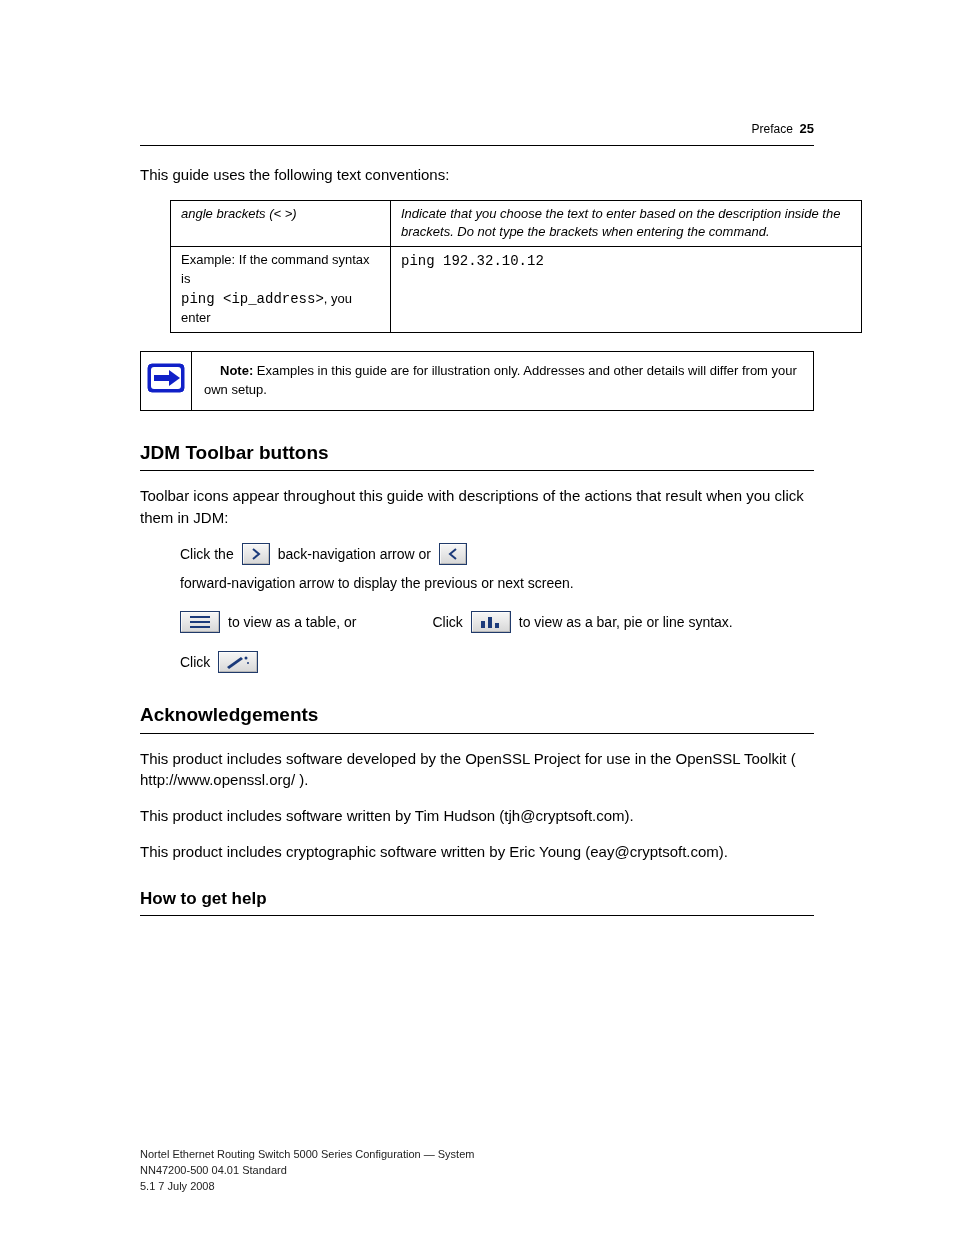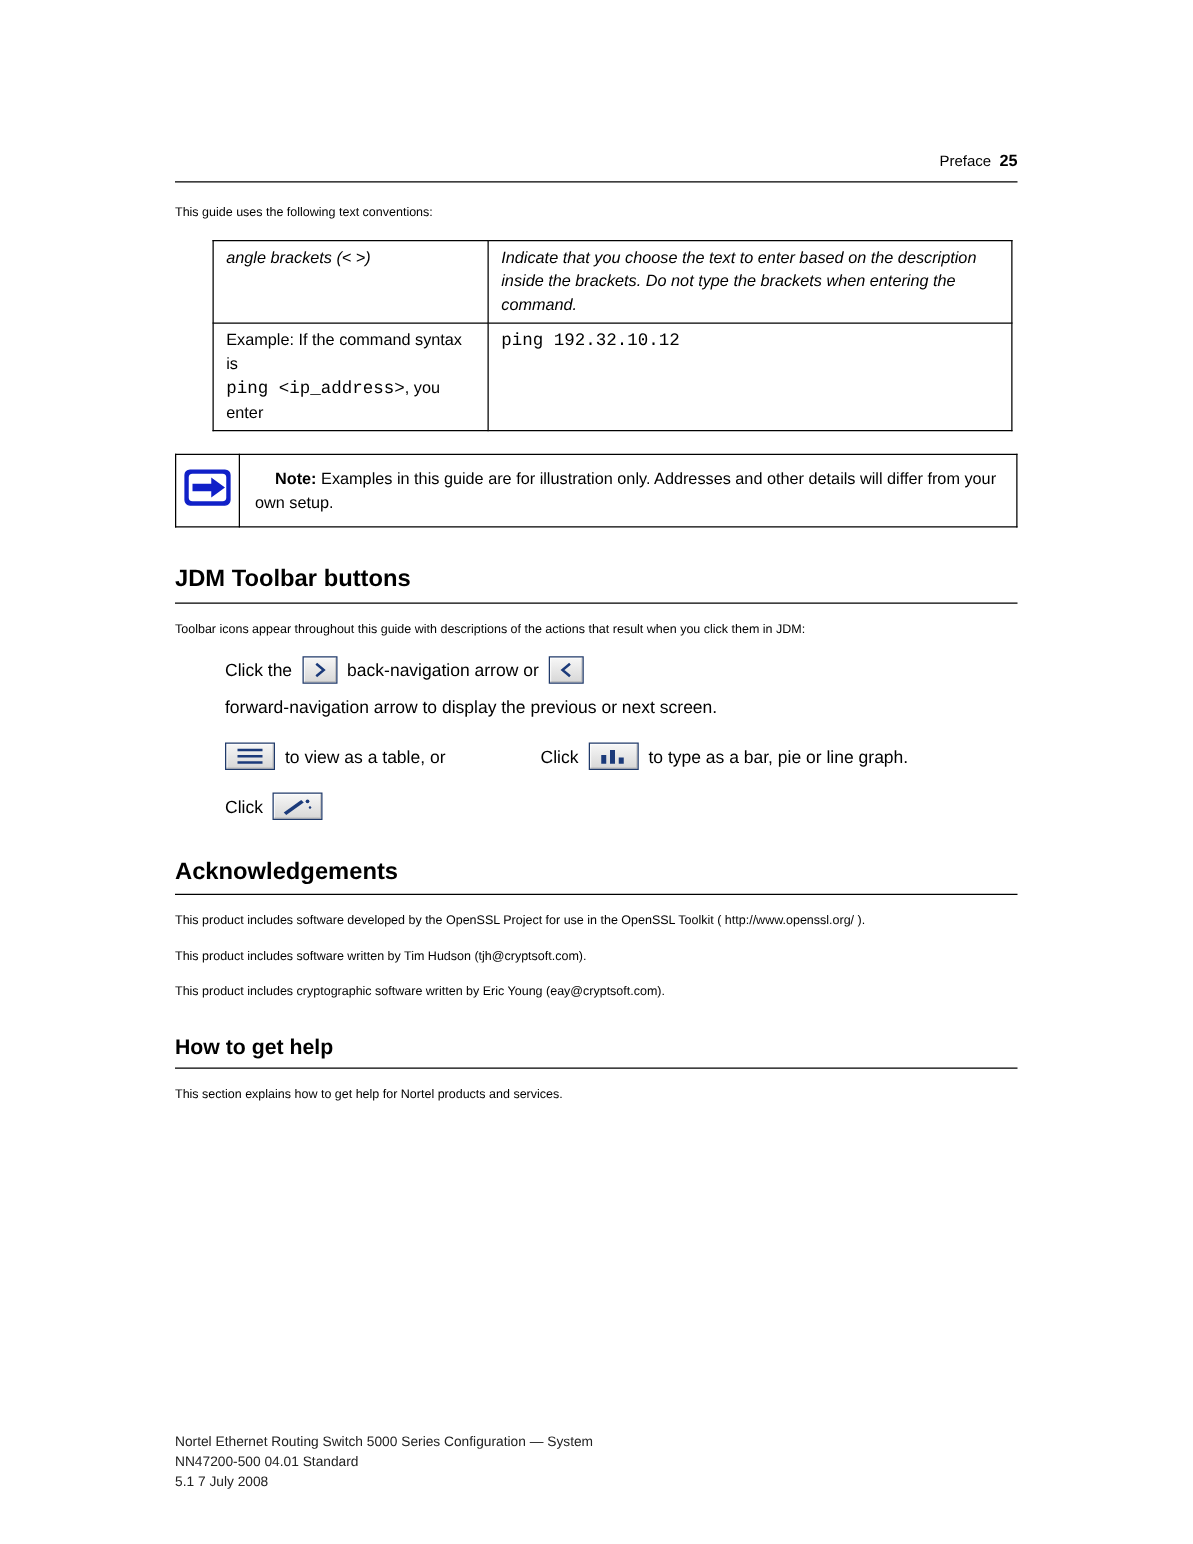--- a/index.html
+++ b/index.html
@@ -29,24 +29,24 @@
   hr.rule {
     border: none;
     border-top: 1.5px solid #000;
     margin: 0 0 18px 0;
   }
   hr.rule-thin {
     border: none;
     border-top: 1px solid #000;
     margin: 0 0 14px 0;
   }
-  p { margin-bottom: 14px; font-size: 10px; }
+  p { margin-bottom: 14px; font-size: 15px; }
   table.tbl {
     border-collapse: collapse;
-    width: 640px;
+    width: 692px;
     margin: 6px 0 18px 30px;
   }
   table.tbl td {
     border: 1px solid #000;
     padding: 4px 10px;
     font-size: 13px;
     vertical-align: top;
   }
   table.tbl td.h0 { width: 220px; font-style: italic; }
   table.tbl td.h1 { font-style: italic; }
@@ -191,21 +191,21 @@
       <span class="text">to view as a table, or</span>
       <span style="flex:0 0 60px"></span>
       <span class="text">Click</span>
       <span class="tbbtn wide">
         <svg width="24" height="14" viewBox="0 0 24 14">
           <rect x="2" y="6" width="4" height="7" fill="#1b3a7a"></rect>
           <rect x="9" y="2" width="4" height="11" fill="#1b3a7a"></rect>
           <rect x="16" y="8" width="4" height="5" fill="#1b3a7a"></rect>
         </svg>
       </span>
-      <span class="text">to type as a bar, pie or line graph.</span>
+      <span class="text">to view as a bar, pie or line syntax.</span>
     </div>
 
     <div class="row">
       <span class="text">Click</span>
       <span class="tbbtn wide">
         <svg width="26" height="14" viewBox="0 0 26 14">
           <path d="M2 12 L16 2 L18 4 L4 14 Z" fill="#1b3a7a"></path>
           <circle cx="21" cy="3" r="1.5" fill="#1b3a7a"></circle>
           <circle cx="23" cy="8" r="1" fill="#1b3a7a"></circle>
         </svg>
@@ -215,19 +215,18 @@
   </div>
 
   <h2 class="section">Acknowledgements</h2>
   <hr class="rule-thin">
   <p>This product includes software developed by the OpenSSL Project for use in the OpenSSL Toolkit ( http://www.openssl.org/ ).</p>
   <p>This product includes software written by Tim Hudson (tjh@cryptsoft.com).</p>
   <p>This product includes cryptographic software written by Eric Young (eay@cryptsoft.com).</p>
 
   <h2 class="subsection">How to get help</h2>
   <hr class="rule-thin">
-  <p>This section explains how to get help for Nortel products and services.</p>
 
 </div>
 
 <div class="footer" style="white-space:pre-line;margin-top:32px;">Nortel Ethernet Routing Switch 5000 Series Configuration — System
 NN47200-500 04.01 Standard
 5.1 7 July 2008</div>
 
 </body></html>

